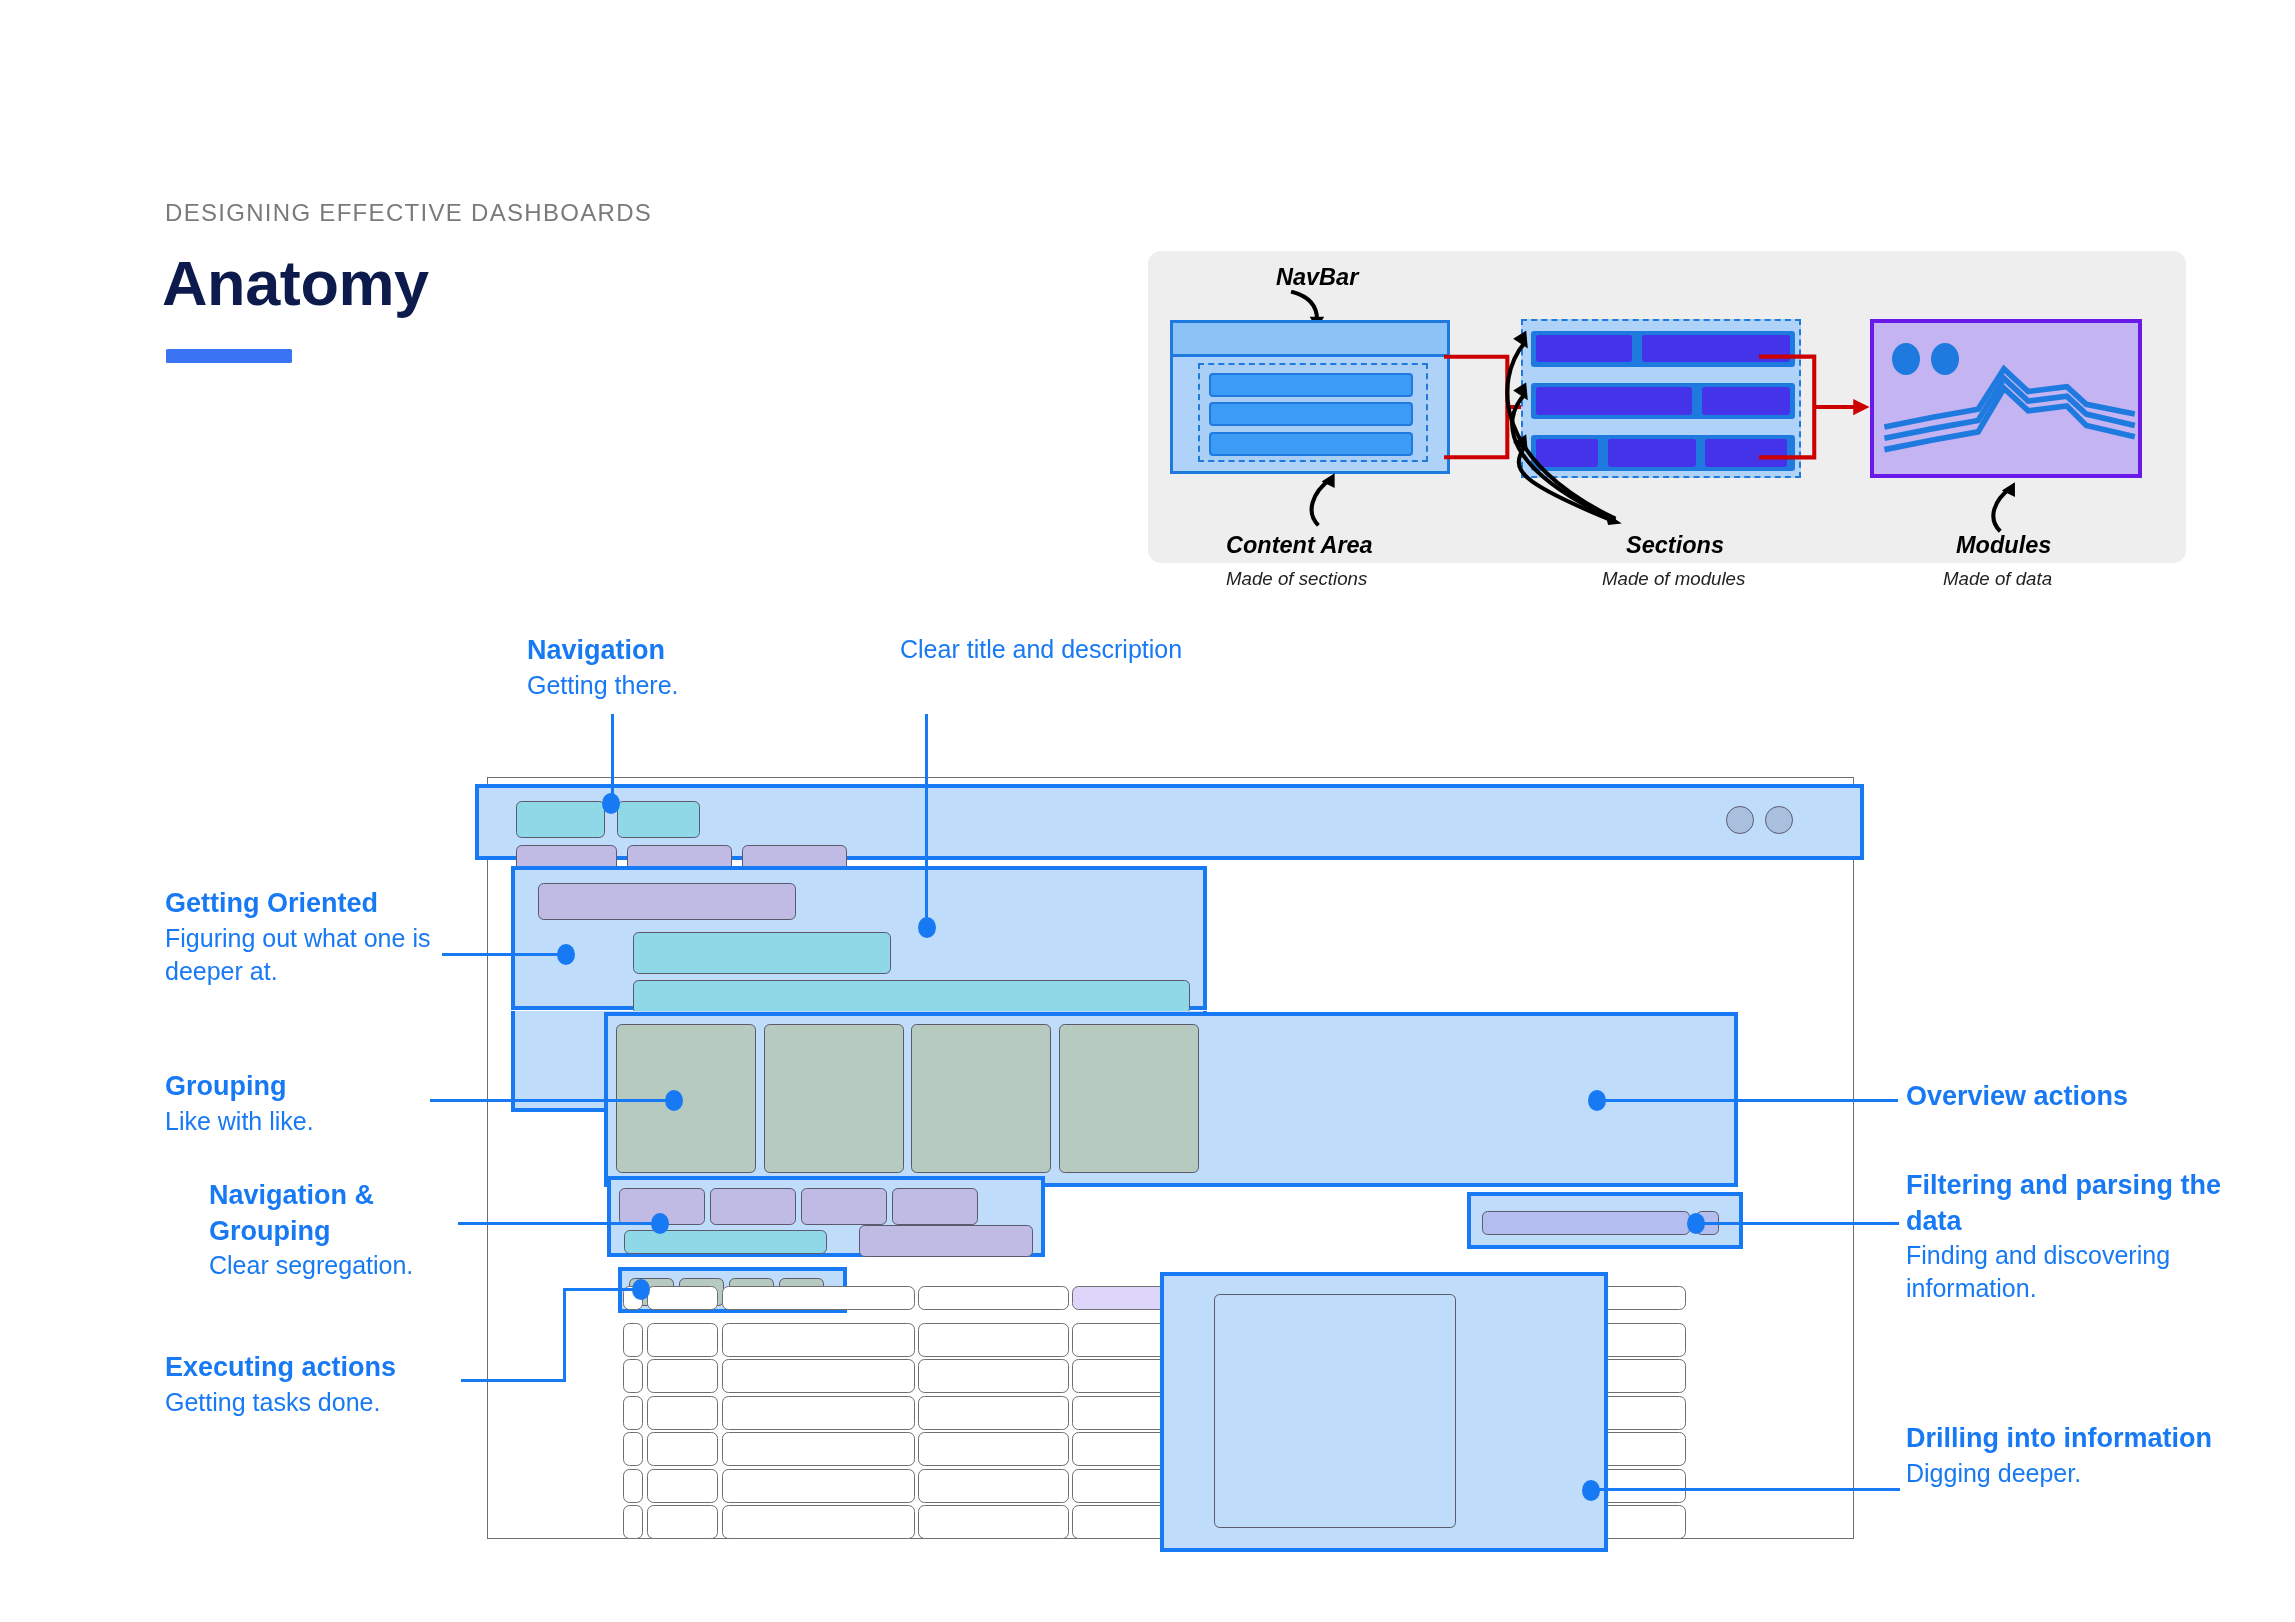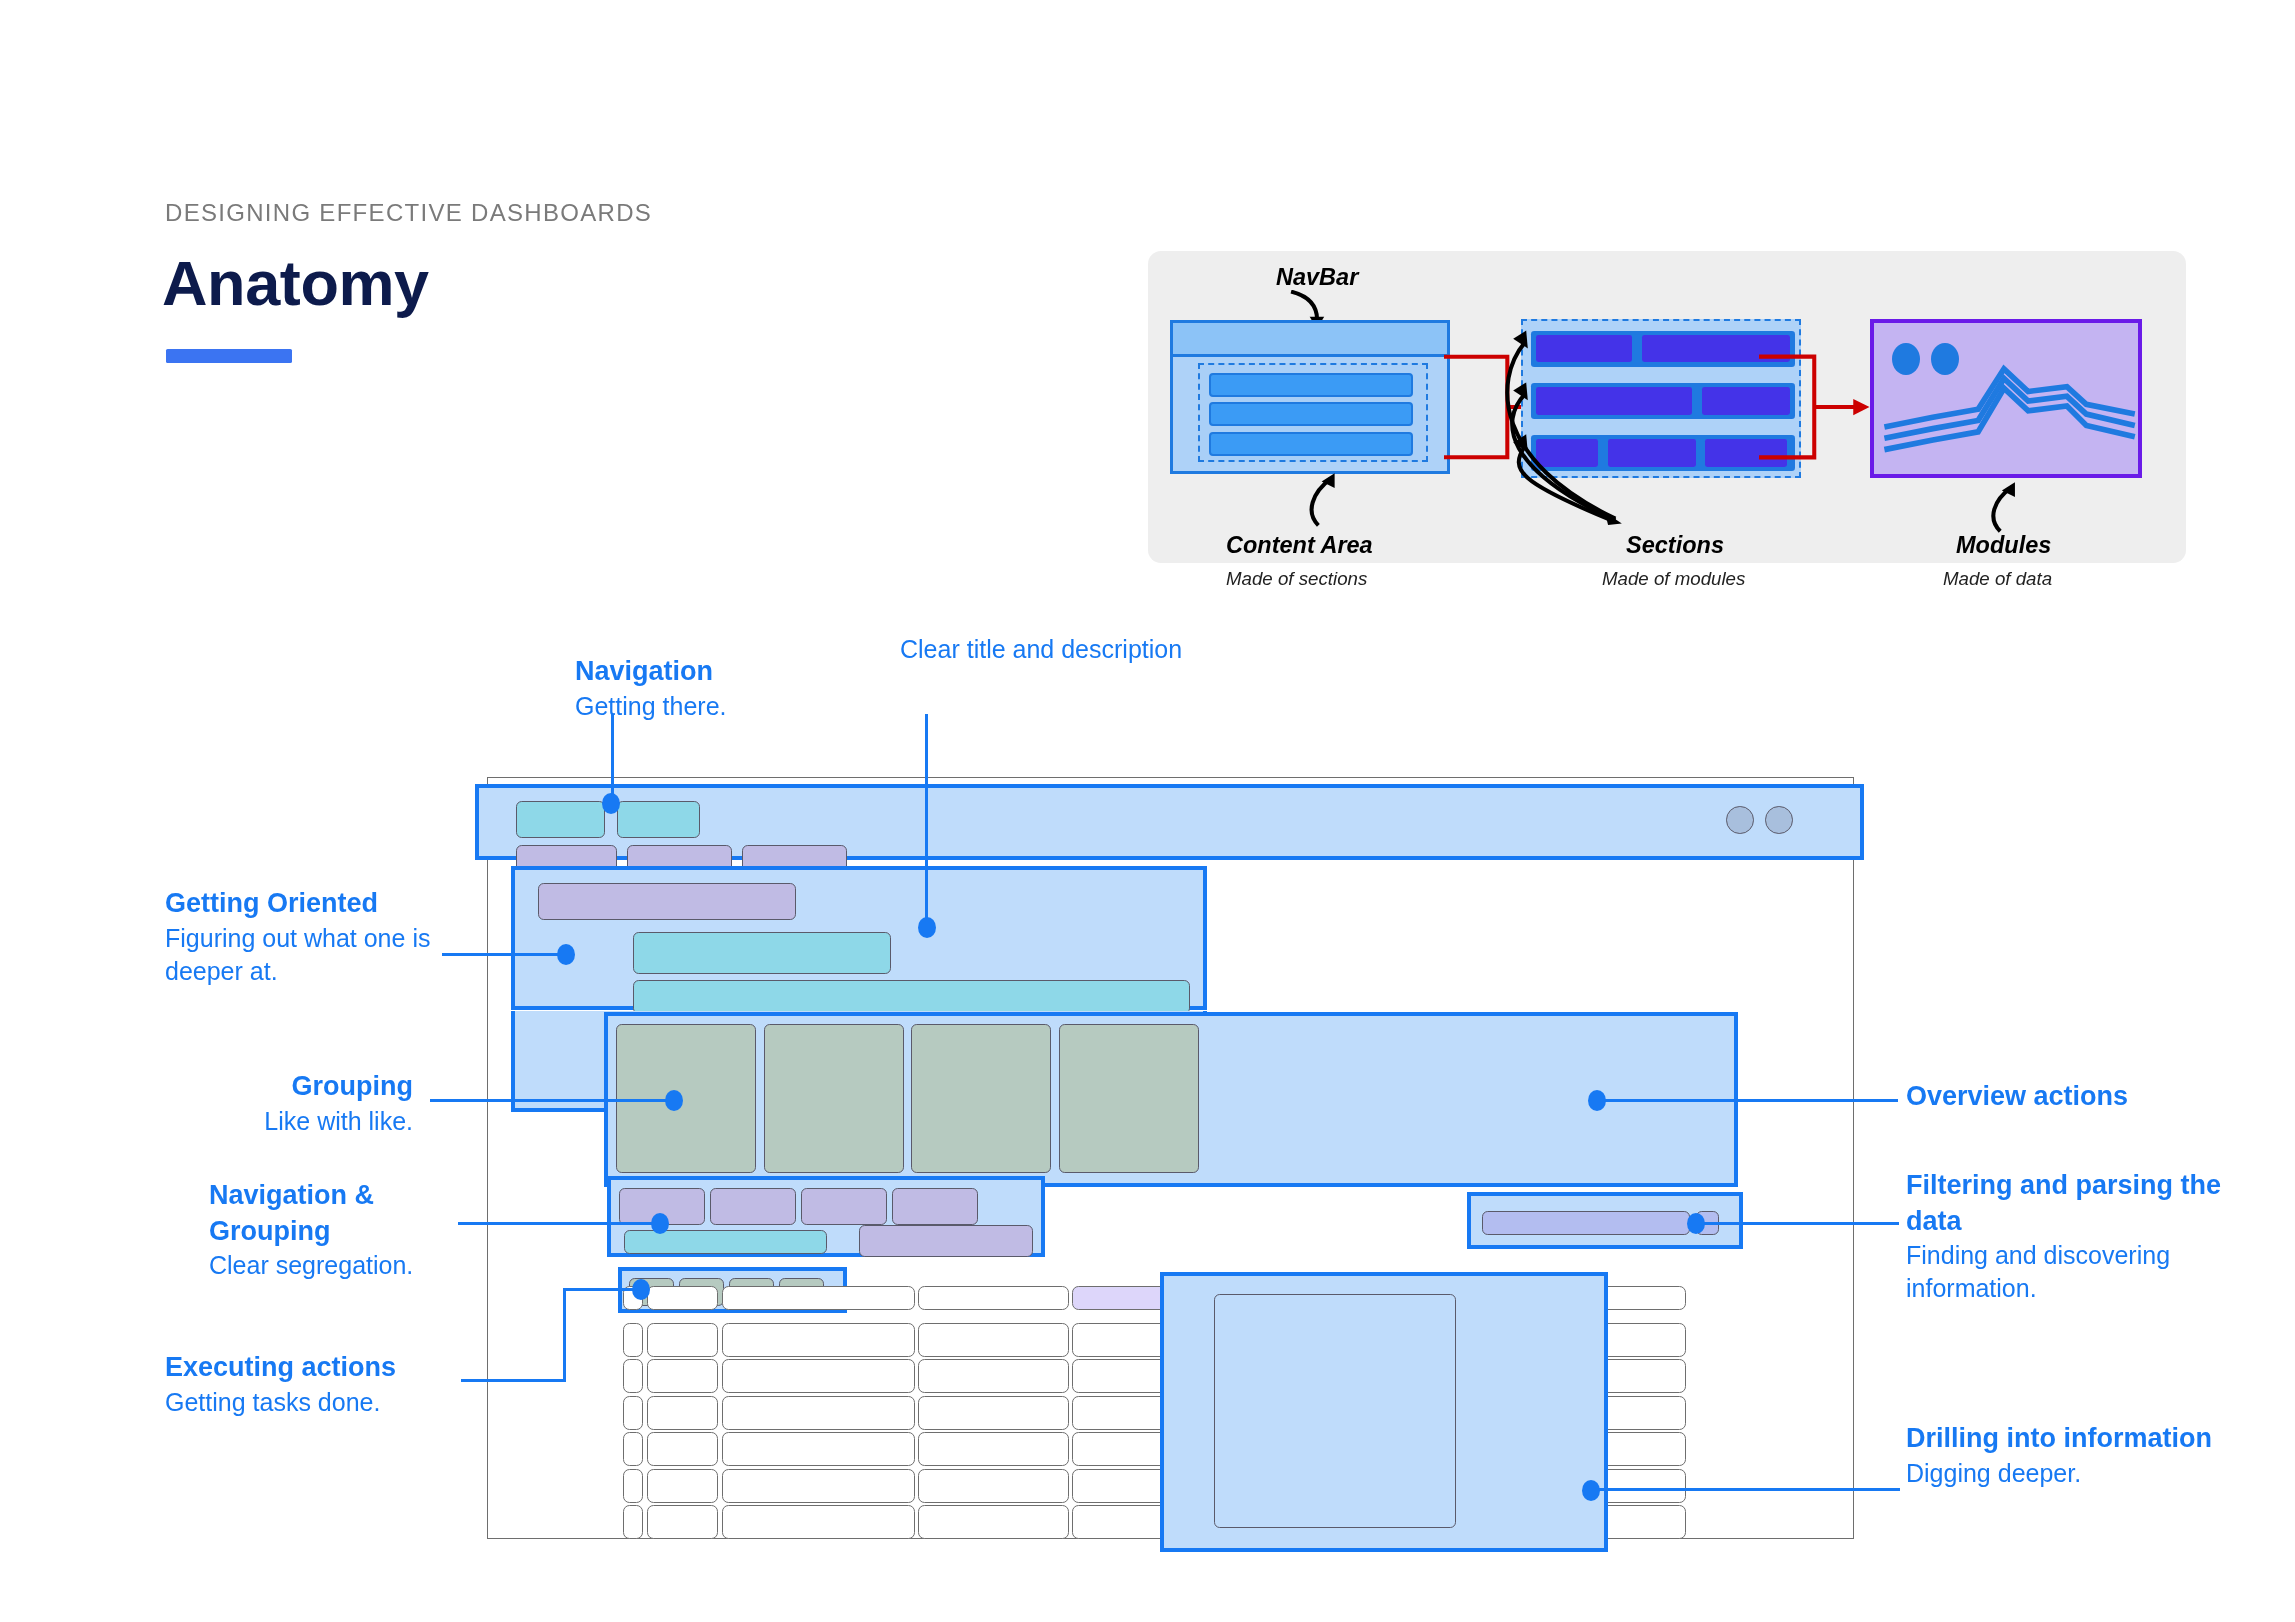--- a/index.html
+++ b/index.html
@@ -71,21 +71,21 @@
   }
   .dg-dot {
     position: absolute; width: 27.6px; height: 32px; border-radius: 50%;
     background: #1f7ae0;
   }
 
   
   .anno { position: absolute; color: #1779f3; line-height: 1.32; }
   .anno b { font-weight: 700; display: block; font-size: 27px; }
   .anno span { font-weight: 400; display: block; font-size: 25px; }
-  .anno.right-al { text-align: right; }
+  .anno.right-al { }
 
   .leader { position: absolute; background: #1779f3; }
   .leader-h { height: 3.2px; }
   .leader-v { width: 3.2px; }
   .dot {
     position: absolute; width: 18px; height: 21px; border-radius: 50%;
     background: #1779f3;
   }
 
   
@@ -333,21 +333,21 @@
       <div class="tcell" style="left: 449px; top: 219px; width: 151px; height: 34px;"></div>
       <div class="tcell" style="left: 603px; top: 219px; width: 151px; height: 34px;"></div>
       <div class="tcell" style="left: 758px; top: 219px; width: 151px; height: 34px; background: rgb(191, 220, 251);"></div>
       <div class="tcell" style="left: 912px; top: 219px; width: 151px; height: 34px;"></div>
     </div>
 
   <div class="hl drill">
     <div class="chip blue" style="left:50px;top:18px;width:242px;height:234px;"></div>
   </div>
 
-  <div class="anno" style="left:527px; top:654px; width:268px;margin-left:48px;">
+  <div class="anno" style="left:527px; top:633px; width:268px;">
     <b>Navigation</b>
     <span>Getting there.</span>
   </div>
   <div class="leader leader-v" style="left:611px; top:714px; height:85px;"></div>
   <div class="dot" style="left:602px; top:793px;"></div>
 
   <div class="anno" style="left:900px; top:633px; width:422px;">
     <span>Clear title and description</span>
   </div>
   <div class="leader leader-v" style="left:925px; top:714px; height:209px;"></div>

